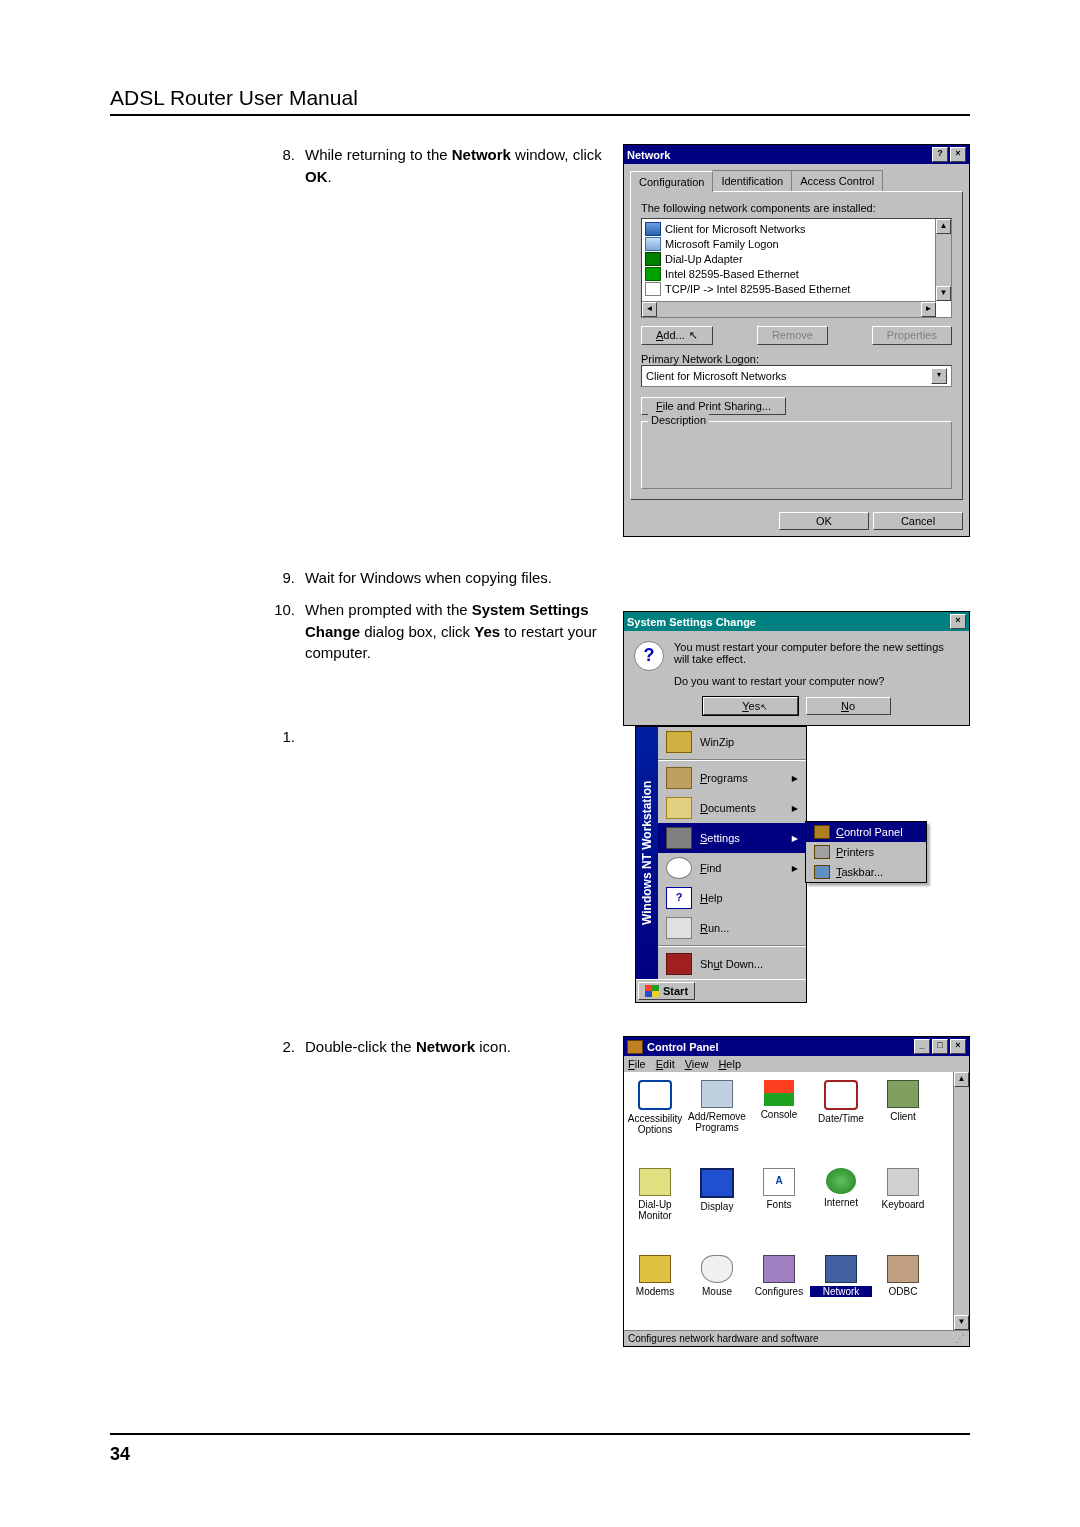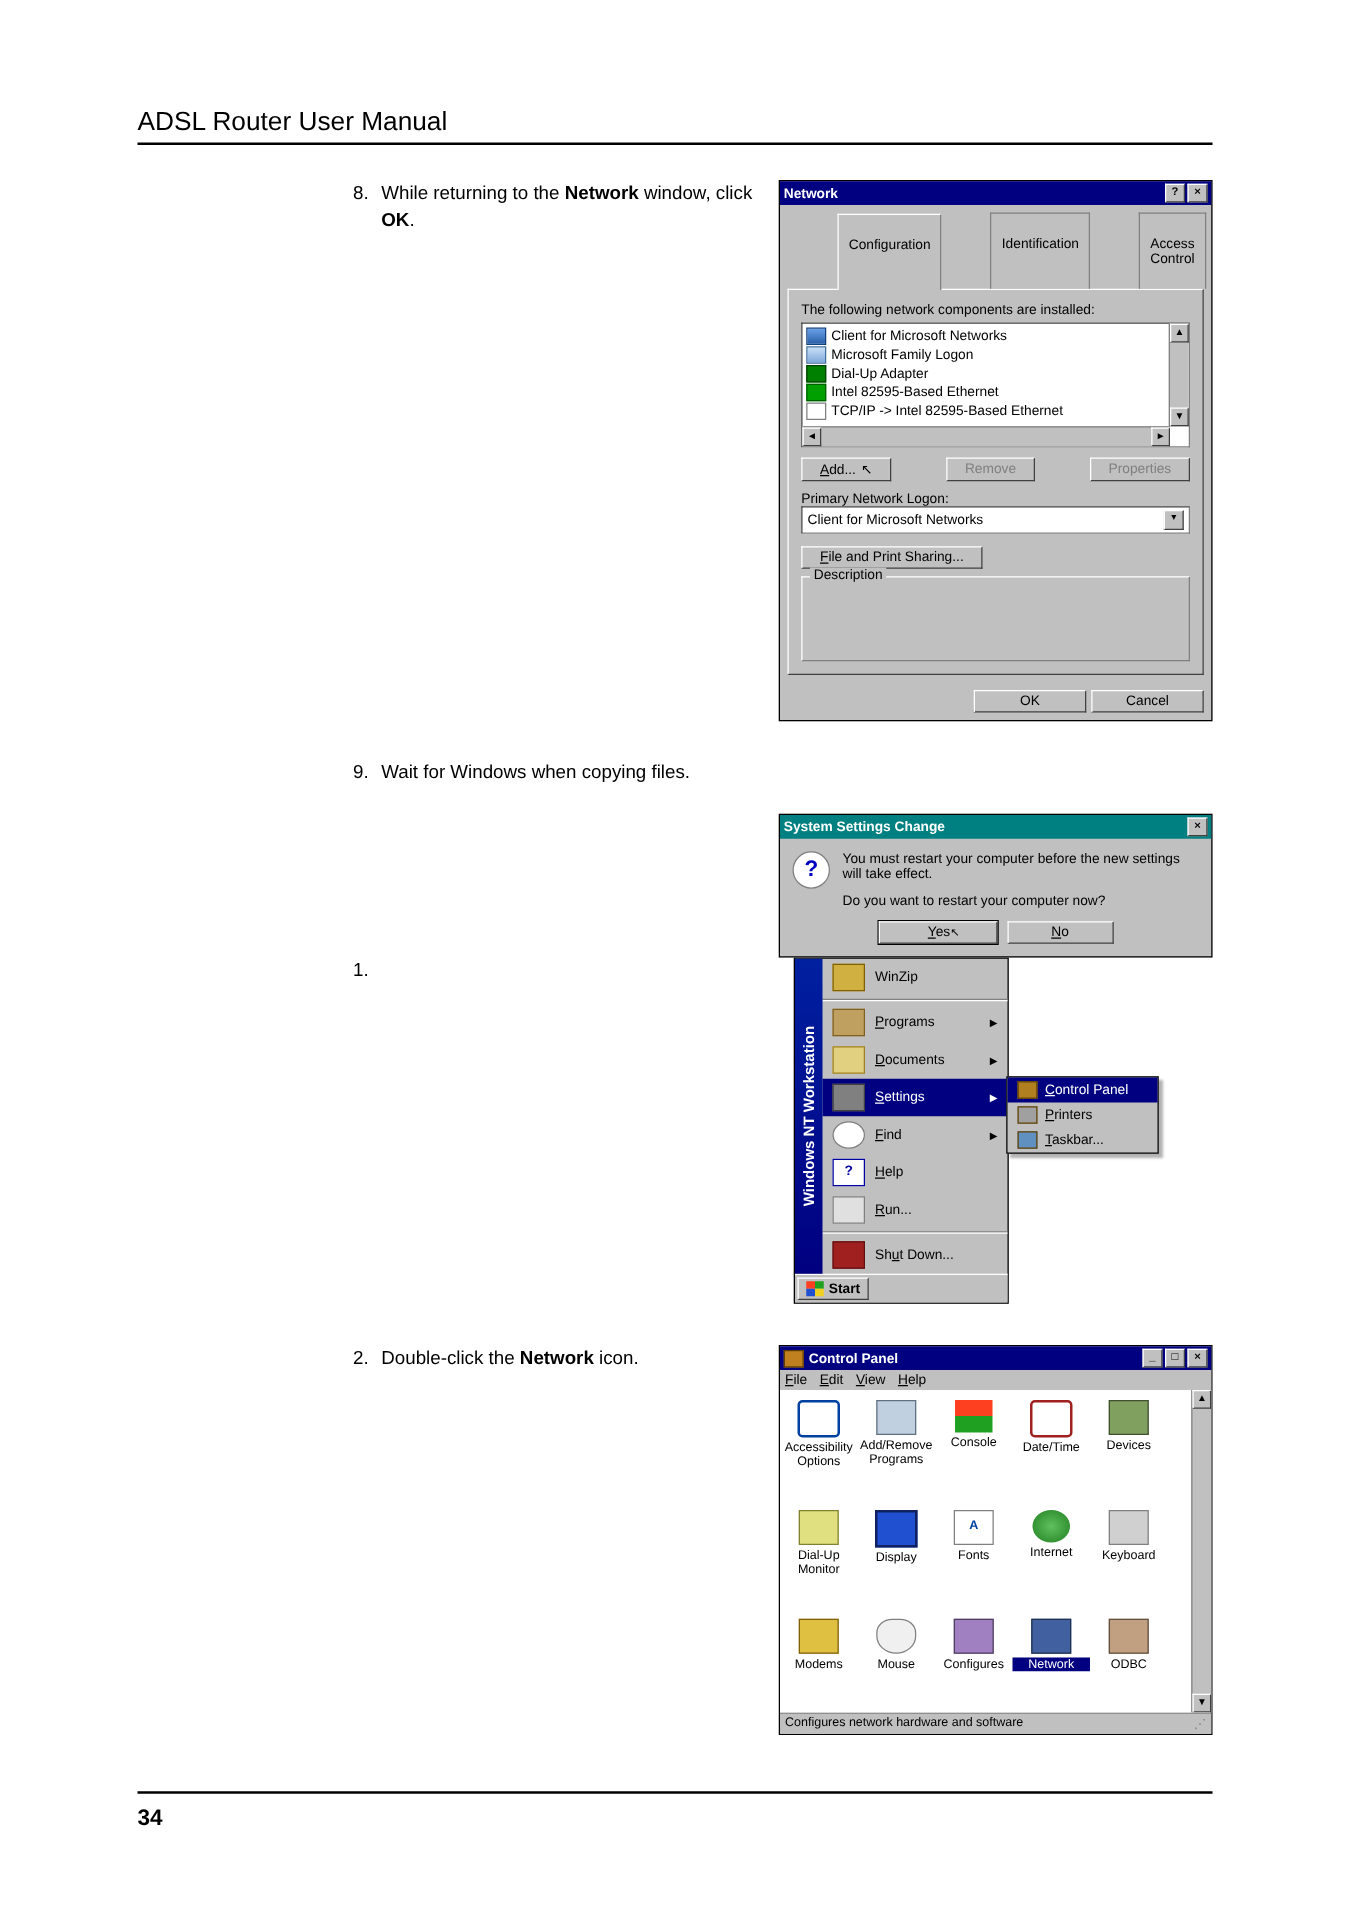--- a/index.html
+++ b/index.html
@@ -105,26 +105,25 @@
     text-align: center;
     line-height: 11px;
     color: #000;
   }
   .tab-row {
     display: flex;
     margin: 6px 6px 0 6px;
     font-size: 11px;
   }
   .tab {
-    padding: 18px 8px;
+    padding: 4px 8px;
     border: 1px solid #808080;
     border-bottom: none;
     background: #c0c0c0;
     margin-right: -1px;
-    margin-left: 40px;
   }
   .tab.active {
     background: #c0c0c0;
     border-top-color: #fff;
     border-left-color: #fff;
     position: relative;
     top: 1px;
   }
   .panel {
     margin: 0 6px 6px 6px;
@@ -346,20 +345,26 @@
         </div>
       </div>
     </div>
 
     <div class="step-row" style="margin-top:30px;">
       <div class="steps-col" style="padding-left:145px;">
         <div class="step">
           <div class="step-num">9.</div>
           <div class="step-text">Wait for Windows when copying files.</div>
         </div>
+        <div class="step">
+          <div class="step-num">10.</div>
+          <div class="step-text">
+            <span>When prompted with the </span><b>System Settings Change</b><span> dialog box, click </span><b>Yes</b><span> to restart your computer.</span>
+          </div>
+        </div>
       </div>
       <div class="img-col" style="padding-top:44px;">
         <div class="win-dialog settings-dialog">
           <div class="title-bar">
             <span>System Settings Change</span>
             <span class="spacer"></span>
             <span class="title-btn">×</span>
           </div>
           <div class="sd-body">
             <div class="sd-row">
@@ -517,21 +522,21 @@
             <div class="cp-icon">
                 <div class="g" style="background:linear-gradient(#ff4020 50%,#20a020 50%);"></div>
                 <div class="t">Console</div>
               </div>
             <div class="cp-icon">
                 <div class="g" style="background:#fff;border:2px solid #a02020;border-radius:4px;"></div>
                 <div class="t">Date/Time</div>
               </div>
             <div class="cp-icon">
                 <div class="g" style="background:#80a060;border:1px solid #405030;"></div>
-                <div class="t">Devices</div>
+                <div class="t">Client</div>
               </div>
             <div class="cp-icon">
                 <div class="g" style="background:#e0e080;border:1px solid #808030;"></div>
                 <div class="t">Dial-Up Monitor</div>
               </div>
             <div class="cp-icon">
                 <div class="g" style="background:#2050d0;border:2px solid #102060;"></div>
                 <div class="t">Display</div>
               </div>
             <div class="cp-icon">

